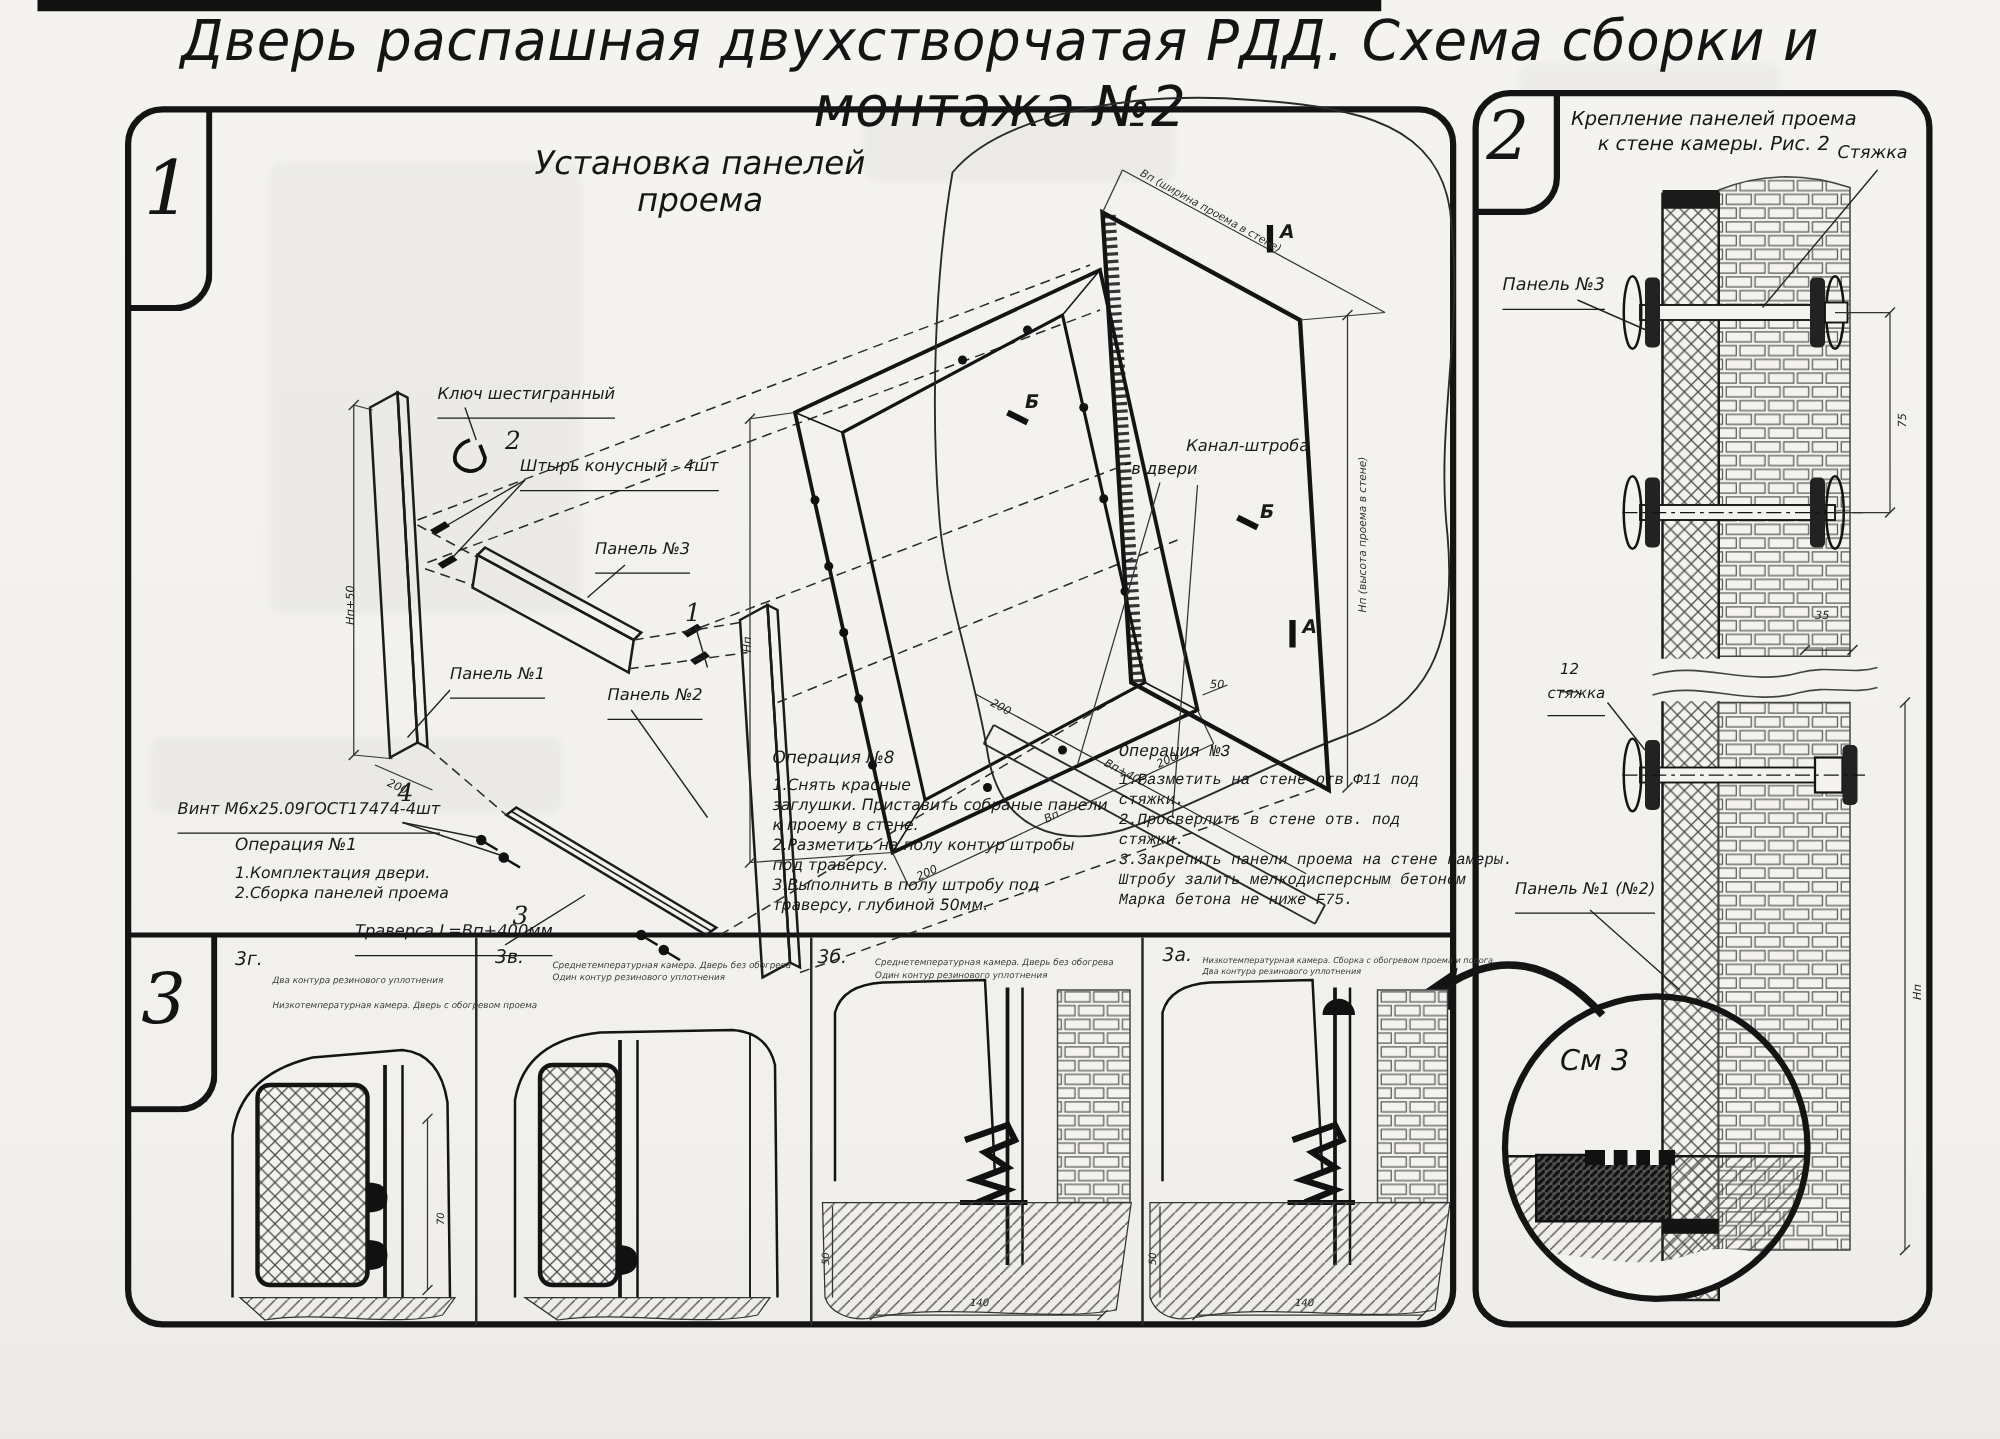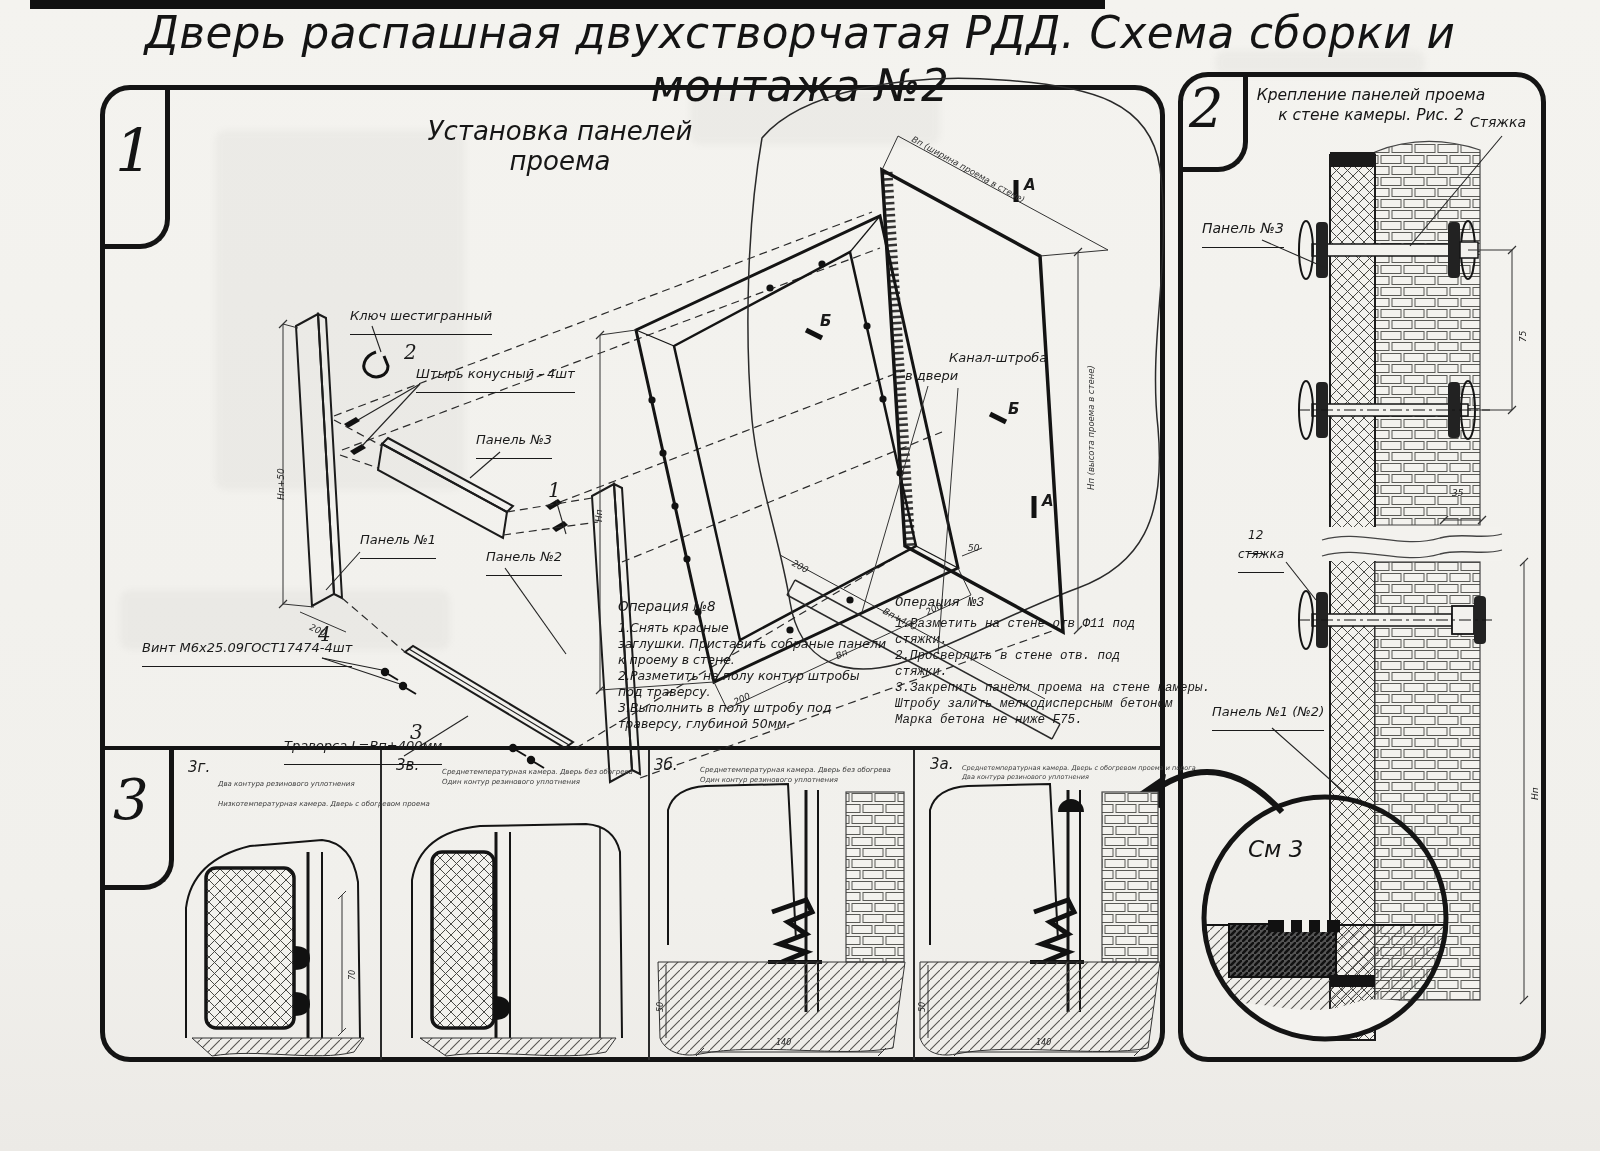--- a/index.html
+++ b/index.html
@@ -369,20 +369,25 @@
   <div class="dimlbl" style="left:594px;top:522px;transform:rotate(-90deg);">Нп</div>
   <div class="dimlbl" style="left:732px;top:698px;transform:rotate(-25deg);">200</div>
   <div class="dimlbl" style="left:834px;top:652px;transform:rotate(-25deg);">Вп</div>
   <div class="dimlbl" style="left:924px;top:608px;transform:rotate(-25deg);">200</div>
   <div class="dimlbl" style="left:886px;top:606px;transform:rotate(28deg);">Вп+400</div>
   <div class="dimlbl" style="left:795px;top:558px;transform:rotate(28deg);">200</div>
   <div class="dimlbl" style="left:968px;top:543px;">50</div>
   <div class="tinylbl" style="left:915px;top:134px;transform:rotate(29deg);">Вп (ширина проема в стене)</div>
   <div class="tinylbl" style="left:1086px;top:490px;transform:rotate(-90deg);">Нп (высота проема в стене)</div>
 
+  <div class="op" style="position:absolute;left:188px;top:668px;">
+    <div class="opt">Операция №1</div>
+    <div>1.Комплектация двери.</div>
+    <div>2.Сборка панелей проема</div>
+  </div>
   <div class="op" style="position:absolute;left:618px;top:598px;">
     <div class="opt">Операция №8</div>
     <div>1.Снять красные</div>
     <div>заглушки. Приставить собраные панели</div>
     <div>к проему в стене.</div>
     <div>2.Разметить на полу контур штробы</div>
     <div>под траверсу.</div>
     <div>3.Выполнить в полу штробу под</div>
     <div>траверсу, глубиной 50мм.</div>
   </div>
@@ -418,18 +423,18 @@
   <div class="cap" style="left:442px;top:768px;">Среднетемпературная камера. Дверь без обогрева</div>
   <div class="cap" style="left:442px;top:778px;">Один контур резинового уплотнения</div>
 
   <div class="vid" style="left:654px;top:756px;">3б.</div>
   <div class="cap" style="left:700px;top:766px;">Среднетемпературная камера. Дверь без обогрева</div>
   <div class="cap" style="left:700px;top:776px;">Один контур резинового уплотнения</div>
   <div class="dimlbl" style="left:656px;top:1012px;transform:rotate(-90deg);font-size:8px;">50</div>
   <div class="dimlbl" style="left:776px;top:1038px;font-size:8px;">140</div>
 
   <div class="vid" style="left:930px;top:755px;">3а.</div>
-  <div class="cap" style="left:962px;top:764px;font-size:6.5px;">Среднетемпературная камера. Дверь с обогревом проема и порога</div>
+  <div class="cap" style="left:962px;top:764px;font-size:6.5px;">Низкотемпературная камера. Сборка с обогревом проема и порога</div>
   <div class="cap" style="left:962px;top:773px;font-size:6.5px;">Два контура резинового уплотнения</div>
   <div class="dimlbl" style="left:918px;top:1012px;transform:rotate(-90deg);font-size:8px;">50</div>
   <div class="dimlbl" style="left:1036px;top:1038px;font-size:8px;">140</div>
 
 </div>
 
 </body></html>

